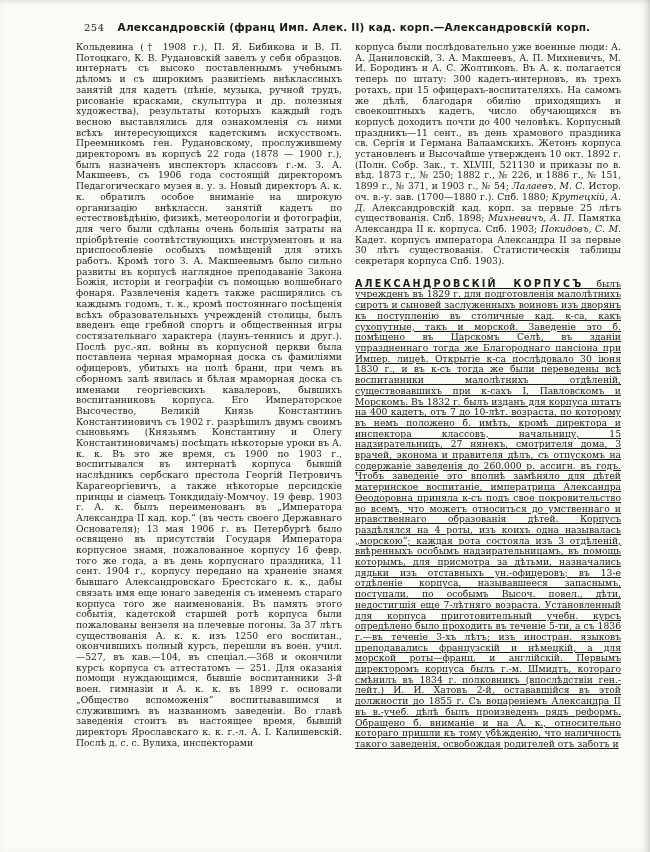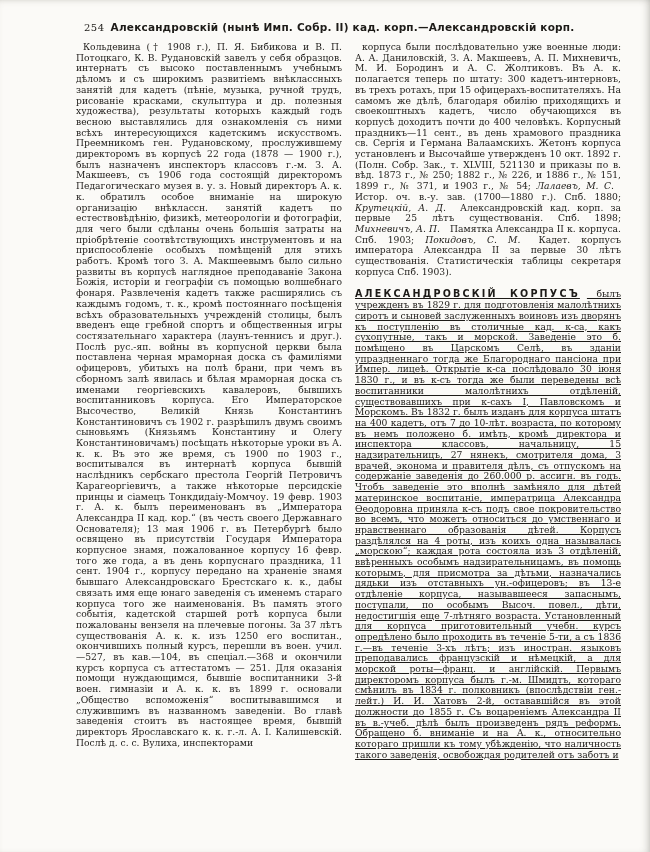--- a/index.html
+++ b/index.html
@@ -21,21 +21,21 @@
     display: flex;
     align-items: baseline;
     padding: 21px 28px 0 84px;
     white-space: nowrap;
   }
   .page-number {
     font-family: "DejaVu Serif", serif;
     font-size: 10px;
     font-weight: normal;
     letter-spacing: .5px;
-    margin-right: 6px;
+    margin-right: 13px;
   }
   .running-title {
     font-family: "DejaVu Sans", sans-serif;
     font-weight: bold;
     font-size: 10.5px;
     letter-spacing: .2px;
   }
   .columns {
     display: flex;
     gap: 13px;
@@ -49,36 +49,36 @@
     letter-spacing: 0;
   }
   .para {
     margin: 0;
     text-indent: 0;
   }
   .para.space-before {
     margin-top: 12px;
     text-decoration: underline;
   }
-  .seg-normal { font-style: normal; margin-left: 7px; }
+  .seg-normal { font-style: normal; }
   .seg-italic { font-style: italic; }
   .seg-heading {
     font-family: "DejaVu Sans", sans-serif;
     font-weight: bold;
     font-size: 9.6px;
     letter-spacing: 2.2px;
   }
 </style>
 </head>
 <body>
 
 <div class="page">
   <div class="running-head">
     <span class="page-number">254</span>
-    <span class="running-title">Александровскій (нынѣ Имп. Собр. II) кад. корп.—Александровскій корп.</span>
+    <span class="running-title">Александровскій (франц Имп. Алек. II) кад. корп.—Александровскій корп.</span>
   </div>
   <div class="columns">
     <div class="col">
         <p class="para"><span class="seg-normal">Кольдевина († 1908 г.), П. Я. Бибикова и В. П. Потоцкаго, К. В. Рудановскій завелъ у себя образцов. интернатъ съ высоко поставленнымъ учебнымъ дѣломъ и съ широкимъ развитіемъ внѣклассныхъ занятій для кадетъ (пѣніе, музыка, ручной трудъ, рисованіе красками, скульптура и др. полезныя художества), результаты которыхъ каждый годъ весною выставлялись для ознакомленія съ ними всѣхъ интересующихся кадетскимъ искусствомъ. Преемникомъ ген. Рудановскому, прослужившему директоромъ въ корпусѣ 22 года (1878 — 1900 г.), былъ назначенъ инспекторъ классовъ г.-м. З. А. Макшеевъ, съ 1906 года состоящій директоромъ Педагогическаго музея в. у. з. Новый директоръ А. к. к. обратилъ особое вниманіе на широкую организацію внѣклассн. занятій кадетъ по естествовѣдѣнію, физикѣ, метеорологіи и фотографіи, для чего были сдѣланы очень большія затраты на пріобрѣтеніе соотвѣтствующихъ инструментовъ и на приспособленіе особыхъ помѣщеній для этихъ работъ. Кромѣ того З. А. Макшеевымъ было сильно развиты въ корпусѣ наглядное преподаваніе Закона Божія, исторіи и географіи съ помощью волшебнаго фонаря. Развлеченія кадетъ также расширялись съ каждымъ годомъ, т. к., кромѣ постояннаго посѣщенія всѣхъ образовательныхъ учрежденій столицы, былъ введенъ еще гребной спортъ и общественныя игры состязательнаго характера (лаунъ-теннисъ и друг.). Послѣ рус.-яп. войны въ корпусной церкви была поставлена черная мраморная доска съ фамиліями офицеровъ, убитыхъ на полѣ брани, при чемъ въ сборномъ залѣ явилась и бѣлая мраморная доска съ именами георгіевскихъ кавалеровъ, бывшихъ воспитанниковъ корпуса. Его Императорское Высочество, Великій Князь Константинъ Константиновичъ съ 1902 г. разрѣшилъ двумъ своимъ сыновьямъ (Князьямъ Константину и Олегу Константиновичамъ) посѣщать нѣкоторые уроки въ А. к. к. Въ это же время, съ 1900 по 1903 г., воспитывался въ интернатѣ корпуса бывшій наслѣдникъ сербскаго престола Георгій Петровичъ Карагеоргіевичъ, а также нѣкоторые персидскіе принцы и сіамецъ Тонкдидаіу-Момчоу. 19 февр. 1903 г. А. к. былъ переименованъ въ „Императора Александра II кад. кор.“ (въ честь своего Державнаго Основателя); 13 мая 1906 г. въ Петербургѣ было освящено въ присутствіи Государя Императора корпусное знамя, пожалованное корпусу 16 февр. того же года, а въ день корпуснаго праздника, 11 сент. 1904 г., корпусу передано на храненіе знамя бывшаго Александровскаго Брестскаго к. к., дабы связать имя еще юнаго заведенія съ именемъ стараго корпуса того же наименованія. Въ память этого событія, кадетской старшей ротѣ корпуса были пожалованы вензеля на плечевые погоны. За 37 лѣтъ существованія А. к. к. изъ 1250 его воспитан., окончившихъ полный курсъ, перешли въ воен. учил.—527, въ кав.—104, въ спеціал.—368 и окончили курсъ корпуса съ аттестатомъ — 251. Для оказанія помощи нуждающимся, бывшіе воспитанники 3-й воен. гимназіи и А. к. к. въ 1899 г. основали „Общество вспоможенія“ воспитывавшимся и служившимъ въ названномъ заведеніи. Во главѣ заведенія стоитъ въ настоящее время, бывшій директоръ Ярославскаго к. к. г.-л. А. І. Калишевскій. Послѣ д. с. с. Вулиха, инспекторами</span></p>
       </div>
     <div class="col">
         <p class="para"><span class="seg-normal">корпуса были послѣдовательно уже военные люди: А. А. Даниловскій, З. А. Макшеевъ, А. П. Михневичъ, М. И. Бородинъ и А. С. Жолтиковъ. Въ А. к. полагается теперь по штату: 300 кадетъ-интерновъ, въ трехъ ротахъ, при 15 офицерахъ-воспитателяхъ. На самомъ же дѣлѣ, благодаря обилію приходящихъ и своекоштныхъ кадетъ, число обучающихся въ корпусѣ доходитъ почти до 400 человѣкъ. Корпусный праздникъ—11 сент., въ день храмового праздника св. Сергія и Германа Валаамскихъ. Жетонъ корпуса установленъ и Высочайше утвержденъ 10 окт. 1892 г. (Полн. Собр. Зак., т. XLVIII, 521130 и приказы по в. вѣд. 1873 г., № 250; 1882 г., № 226, и 1886 г., № 151, 1899 г., № 371, и 1903 г., № 54; </span><span class="seg-italic">Лалаевъ, М. С.</span><span class="seg-normal"> Истор. оч. в.-у. зав. (1700—1880 г.). Спб. 1880; </span><span class="seg-italic">Крутецкій, А. Д.</span><span class="seg-normal"> Александровскій кад. корп. за первые 25 лѣтъ существованія. Спб. 1898; </span><span class="seg-italic">Михневичъ, А. П.</span><span class="seg-normal"> Памятка Александра II к. корпуса. Спб. 1903; </span><span class="seg-italic">Покидовъ, С. М.</span><span class="seg-normal"> Кадет. корпусъ императора Александра II за первые 30 лѣтъ существованія. Статистическія таблицы секретаря корпуса Спб. 1903).</span></p>
         <p class="para space-before"><span class="seg-heading">АЛЕКСАНДРОВСКІЙ КОРПУСЪ</span><span class="seg-normal"> былъ учрежденъ въ 1829 г. для подготовленія малолѣтнихъ сиротъ и сыновей заслуженныхъ воиновъ изъ дворянъ къ поступленію въ столичные кад. к-са, какъ сухопутные, такъ и морской. Заведеніе это б. помѣщено въ Царскомъ Селѣ, въ зданіи упраздненнаго тогда же Благороднаго пансіона при Импер. лицеѣ. Открытіе к-са послѣдовало 30 іюня 1830 г., и въ к-съ тогда же были переведены всѣ воспитанники малолѣтнихъ отдѣленій, существовавшихъ при к-сахъ I, Павловскомъ и Морскомъ. Въ 1832 г. былъ изданъ для корпуса штатъ на 400 кадетъ, отъ 7 до 10-лѣт. возраста, по которому въ немъ положено б. имѣть, кромѣ директора и инспектора классовъ, начальницу, 15 надзирательницъ, 27 нянекъ, смотрителя дома, 3 врачей, эконома и правителя дѣлъ, съ отпускомъ на содержаніе заведенія до 260.000 р. ассигн. въ годъ. Чтобъ заведеніе это вполнѣ замѣняло для дѣтей материнское воспитаніе, императрица Александра Ѳеодоровна приняла к-съ подъ свое покровительство во всемъ, что можетъ относиться до умственнаго и нравственнаго образованія дѣтей. Корпусъ раздѣлялся на 4 роты, изъ коихъ одна называлась „морскою“; каждая рота состояла изъ 3 отдѣленій, ввѣренныхъ особымъ надзирательницамъ, въ помощь которымъ, для присмотра за дѣтьми, назначались дядьки изъ отставныхъ ун.-офицеровъ; въ 13-е отдѣленіе корпуса, называвшееся запаснымъ, поступали, по особымъ Высоч. повел., дѣти, недостигшія еще 7-лѣтняго возраста. Установленный для корпуса приготовительный учебн. курсъ опредѣлено было проходить въ теченіе 5-ти, а съ 1836 г.—въ теченіе 3-хъ лѣтъ; изъ иностран. языковъ преподавались французскій и нѣмецкій, а для морской роты—франц. и англійскій. Первымъ директоромъ корпуса былъ г.-м. Шмидтъ, котораго смѣнилъ въ 1834 г. полковникъ (впослѣдствіи ген.-лейт.) И. И. Хатовъ 2-й, остававшійся въ этой должности до 1855 г. Съ воцареніемъ Александра II въ в.-учеб. дѣлѣ былъ произведенъ рядъ реформъ. Обращено б. вниманіе и на А. к., относительно котораго пришли къ тому убѣжденію, что наличность такого заведенія, освобождая родителей отъ заботъ и</span></p>
       </div>
   </div>

